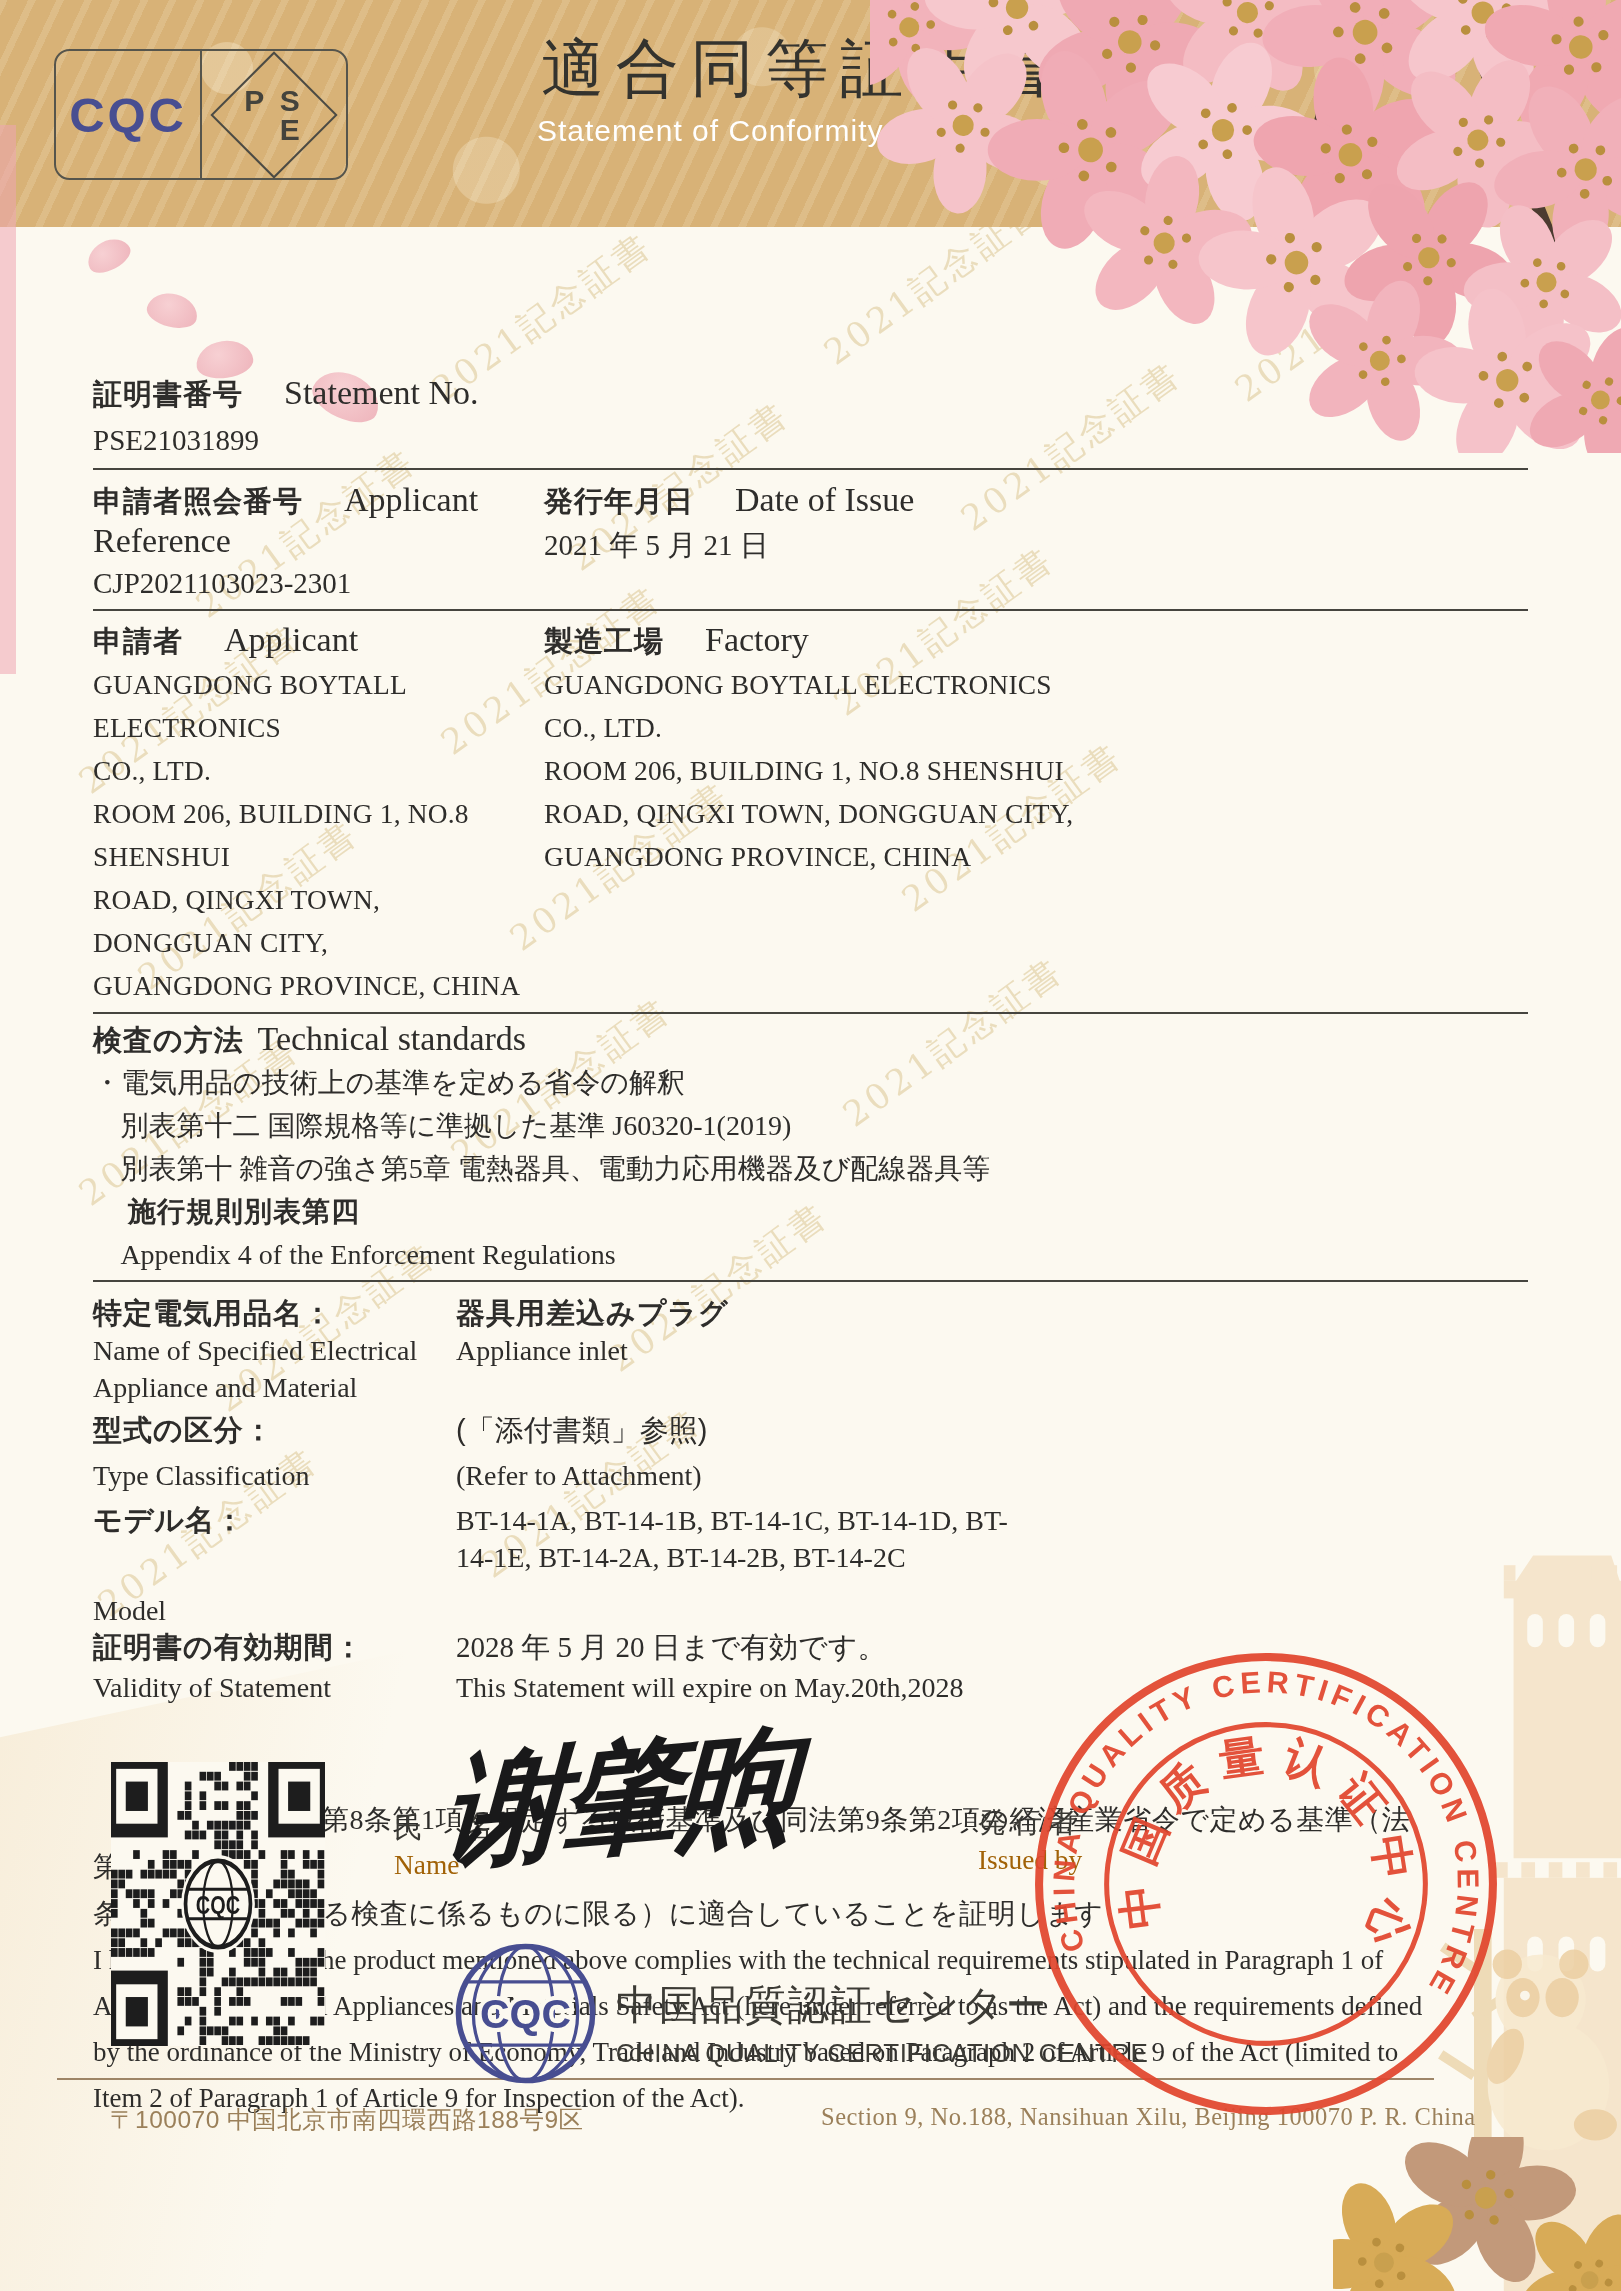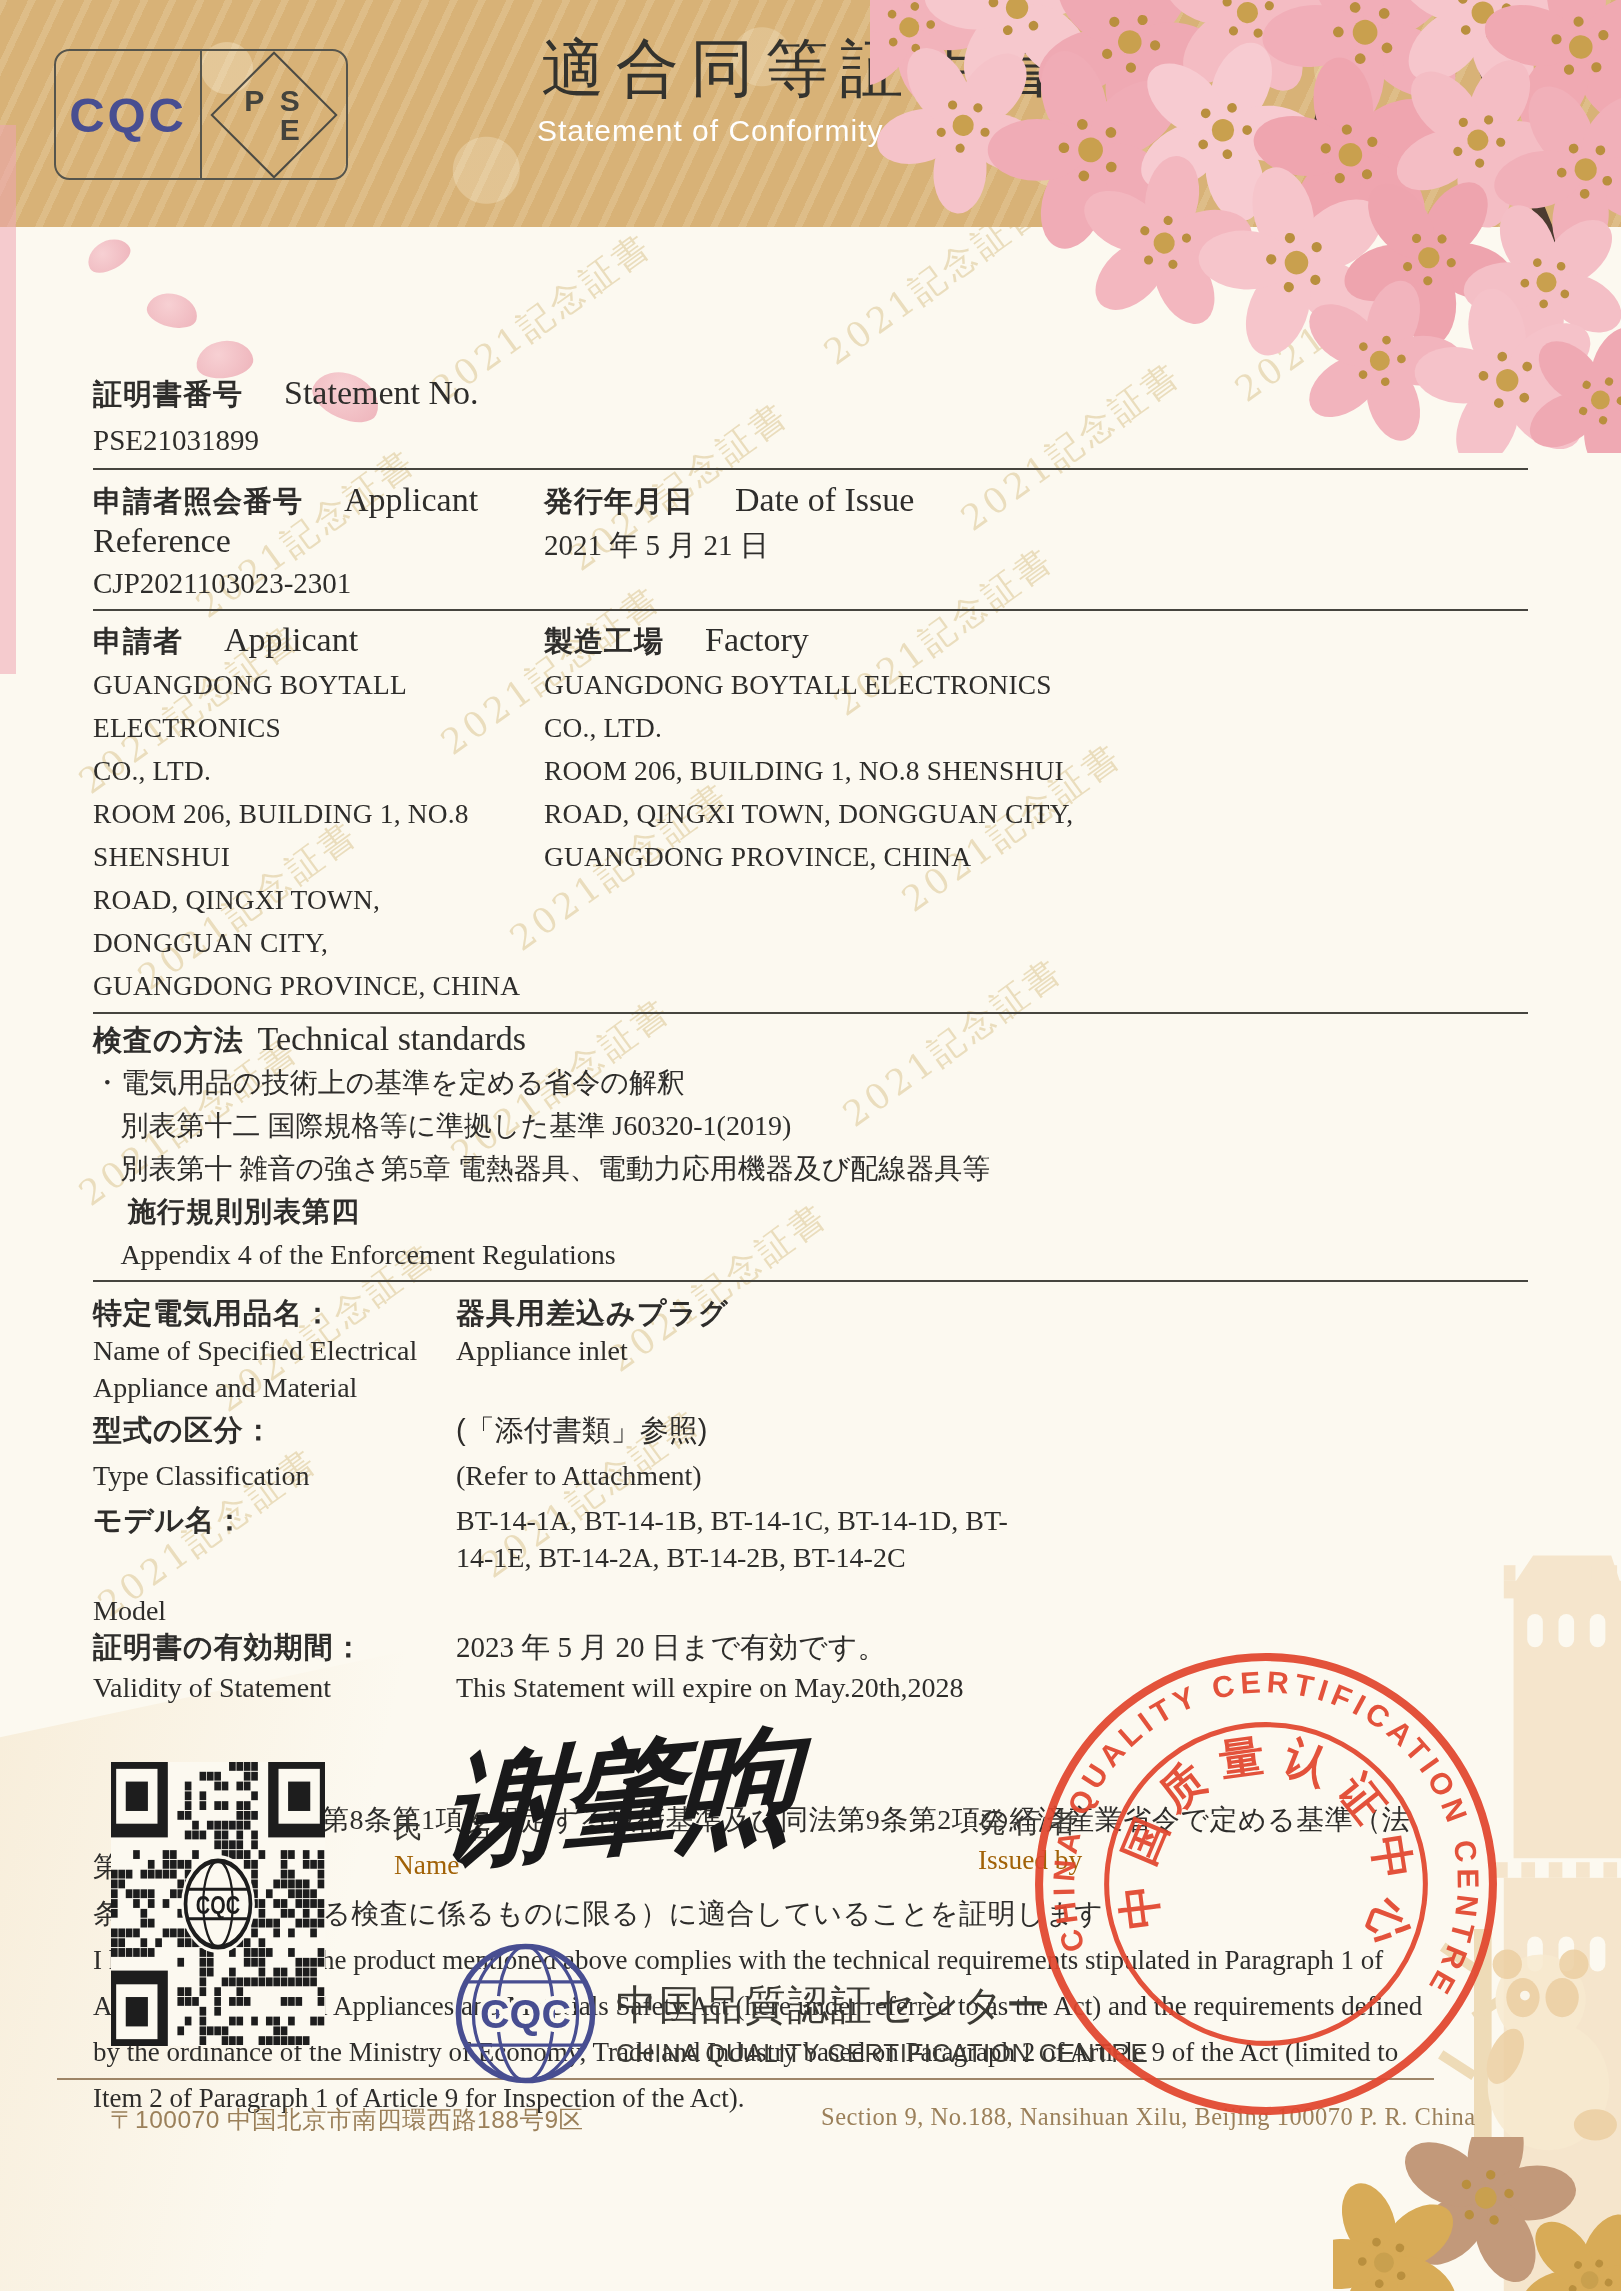--- a/index.html
+++ b/index.html
@@ -308,21 +308,21 @@
         <div class="jpb" style="font-size:29px;">モデル名：</div>
         <div class="pre">BT-14-1A, BT-14-1B, BT-14-1C, BT-14-1D, BT-
 14-1E, BT-14-2A, BT-14-2B, BT-14-2C</div>
       </div>
       <div class="prow mt16">
         <div>Model</div>
         <div></div>
       </div>
       <div class="prow b">
         <div class="jpb">証明書の有効期間：</div>
-        <div>2023 年 5 月 20 日まで有効です。</div>
+        <div>2028 年 5 月 20 日まで有効です。</div>
       </div>
       <div class="prow mt4">
         <div>Validity of Statement</div>
         <div>This Statement will expire on May.20th,2028</div>
       </div>
     </div>
 
     <div class="decl">
       <div class="decl-ja pre">　電気用品安全法第8条第1項に規定する技術基準及び同法第9条第2項の経済産業省令で定める基準（法第9
 条第1項第2号に係る検査に係るものに限る）に適合していることを証明します</div>

